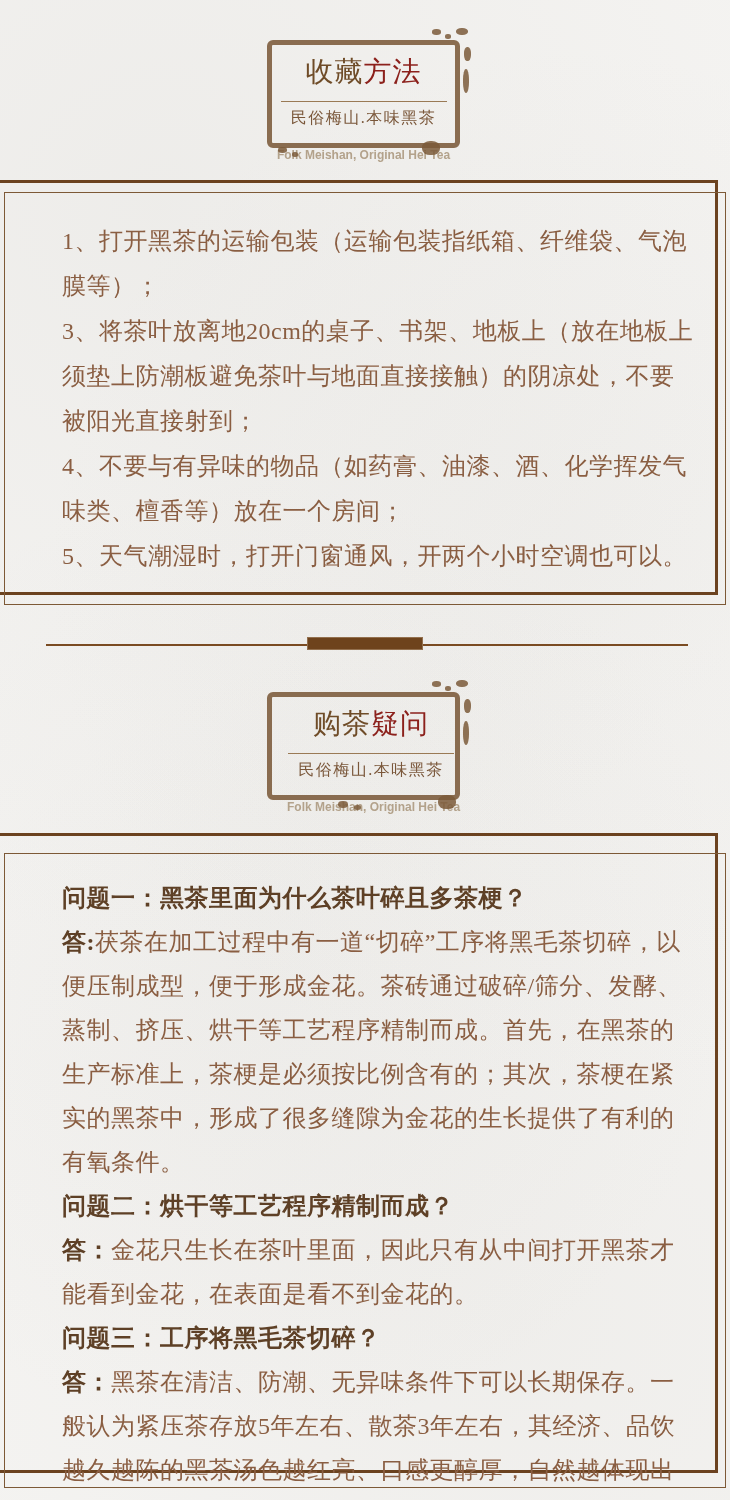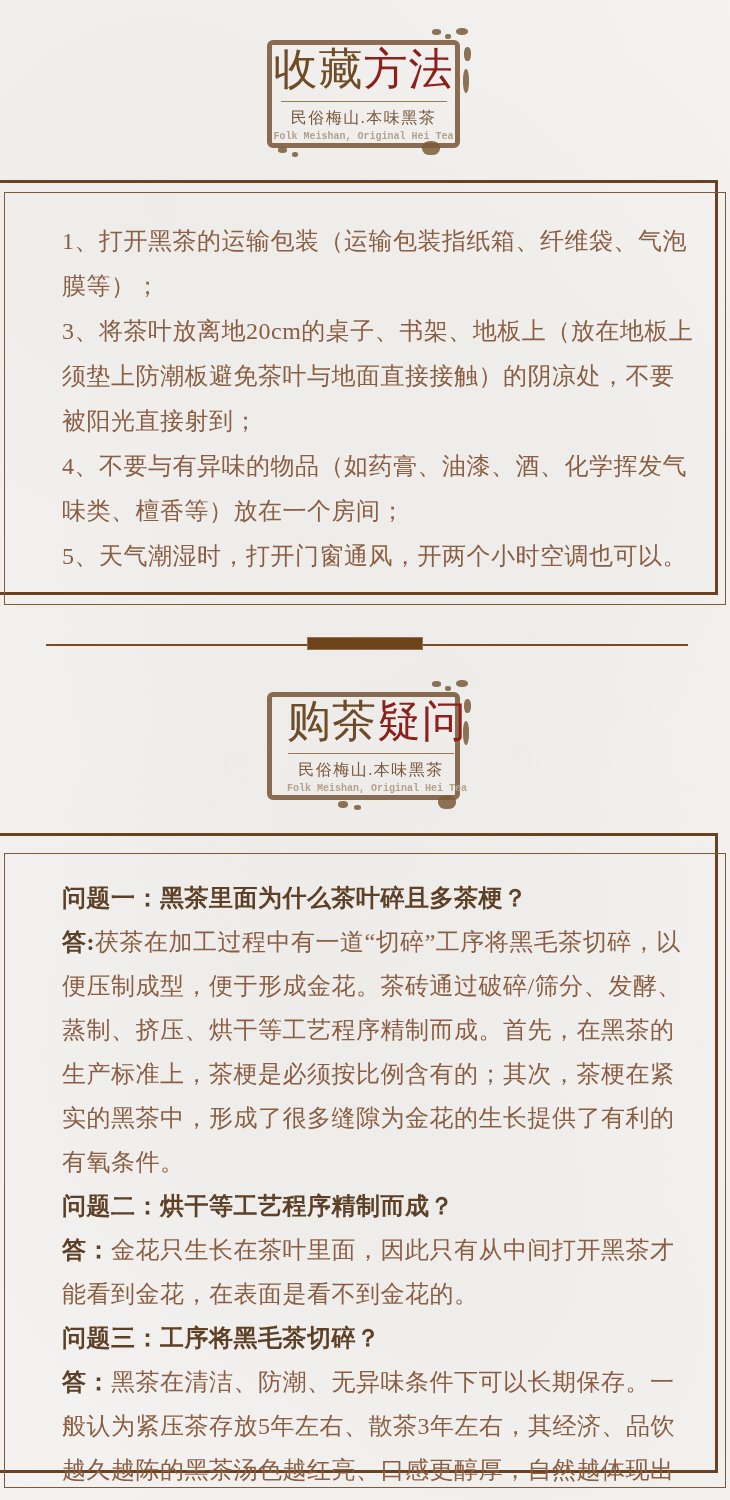--- a/index.html
+++ b/index.html
@@ -24,45 +24,44 @@
     position: absolute;
     left: 267px;
     width: 193px;
     height: 108px;
     border: 5px solid rgba(123,90,58,.88);
     border-radius: 6px;
     text-align: center;
     padding-top: 5px;
   }
   .badge-title {
-    font-size: 44px;
+    font-size: 28px;
     line-height: 44px;
     letter-spacing: 1px;
     white-space: nowrap;
-    font-family: Liberation Mono, monospace;
   }
   .t-brown { color: #6f4c28; }
   .t-red   { color: #8c211c; }
   .badge-sep {
     width: 166px;
     height: 1px;
     margin: 7px auto 5px auto;
     background: #9a7a55;
   }
   .badge-sub {
     font-size: 16px;
     line-height: 21px;
     color: #7a573a;
     letter-spacing: 1.5px;
     white-space: nowrap;
   }
   .badge-en {
-    margin-top: 3px;
-    font-family: Liberation Mono, monospace;
-    font-size: 10px;
+    margin-top: 20px;
+    font-family: Liberation Sans, sans-serif;
+    font-size: 12px;
     font-weight: bold;
     letter-spacing: 0px;
     color: #b3a28b;
     white-space: nowrap;
   }
   .dot {
     position: absolute;
     background: rgba(123,90,58,.85);
     border-radius: 45%;
   }

